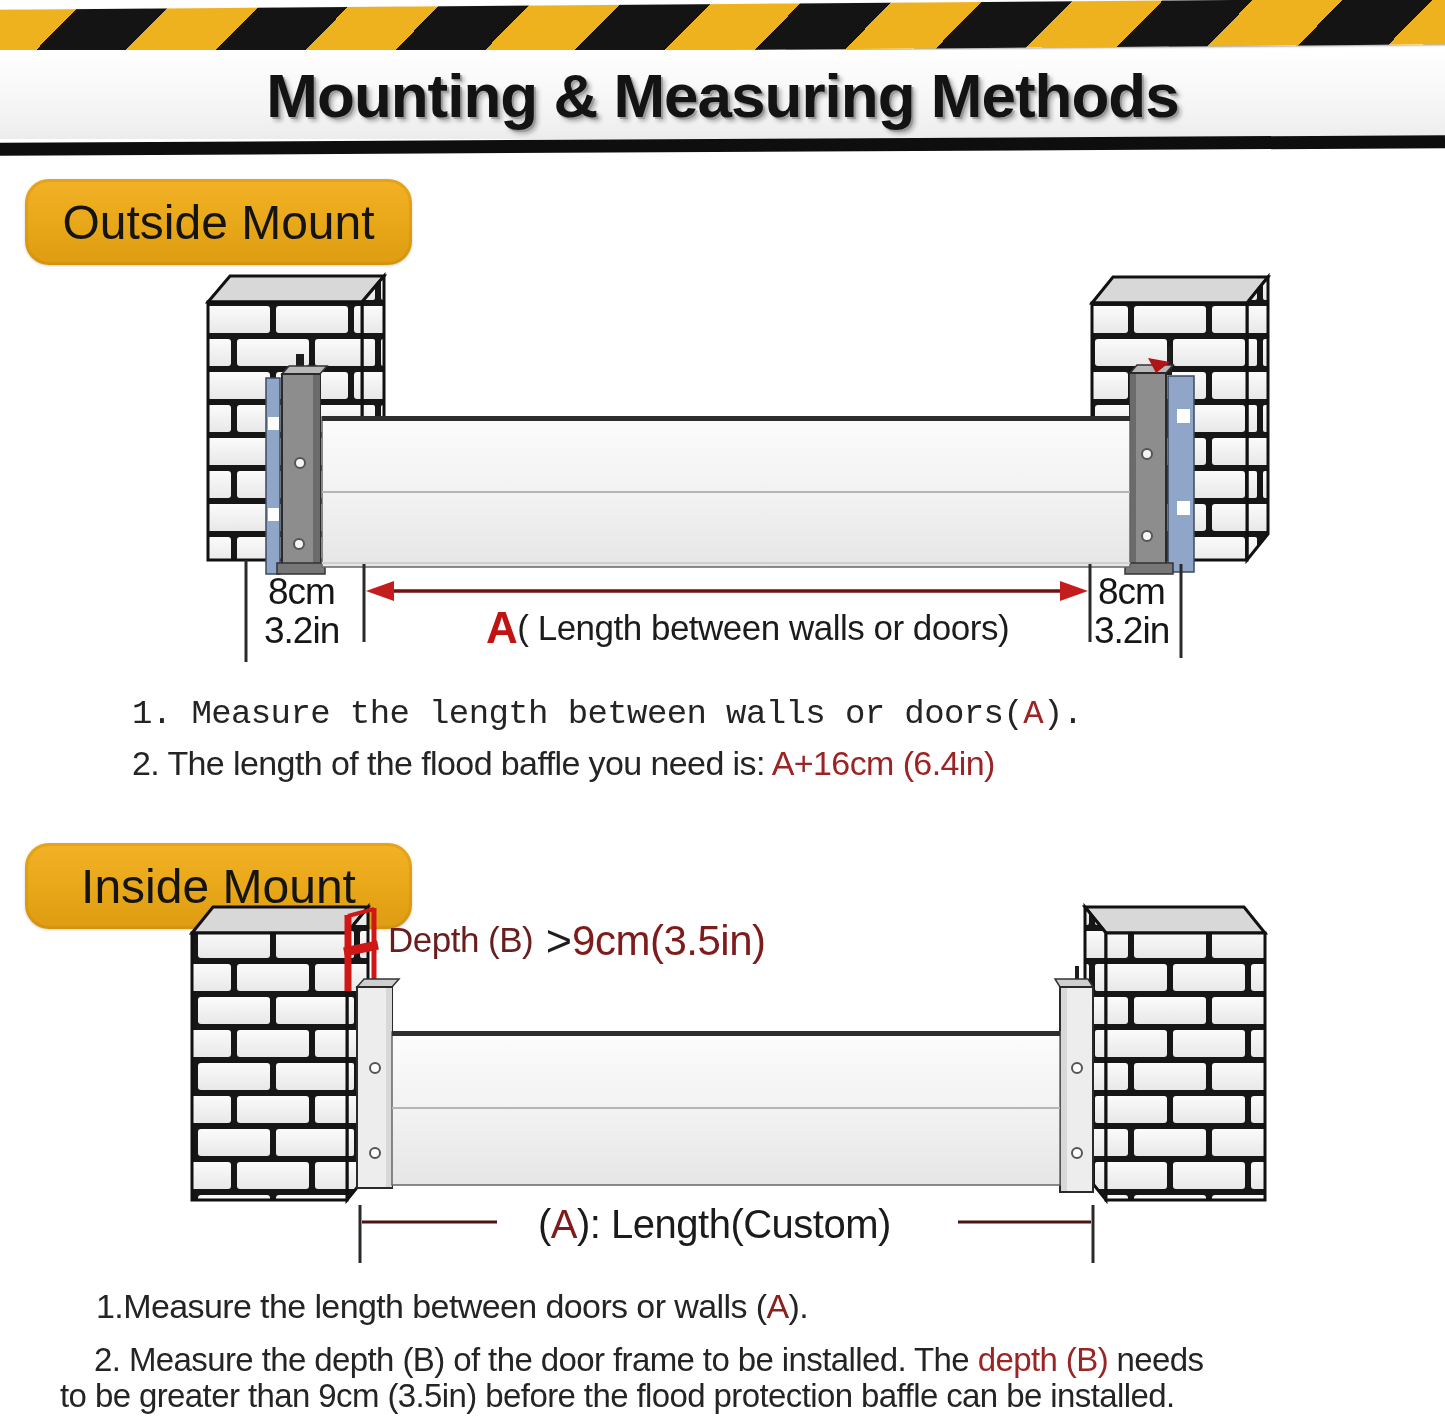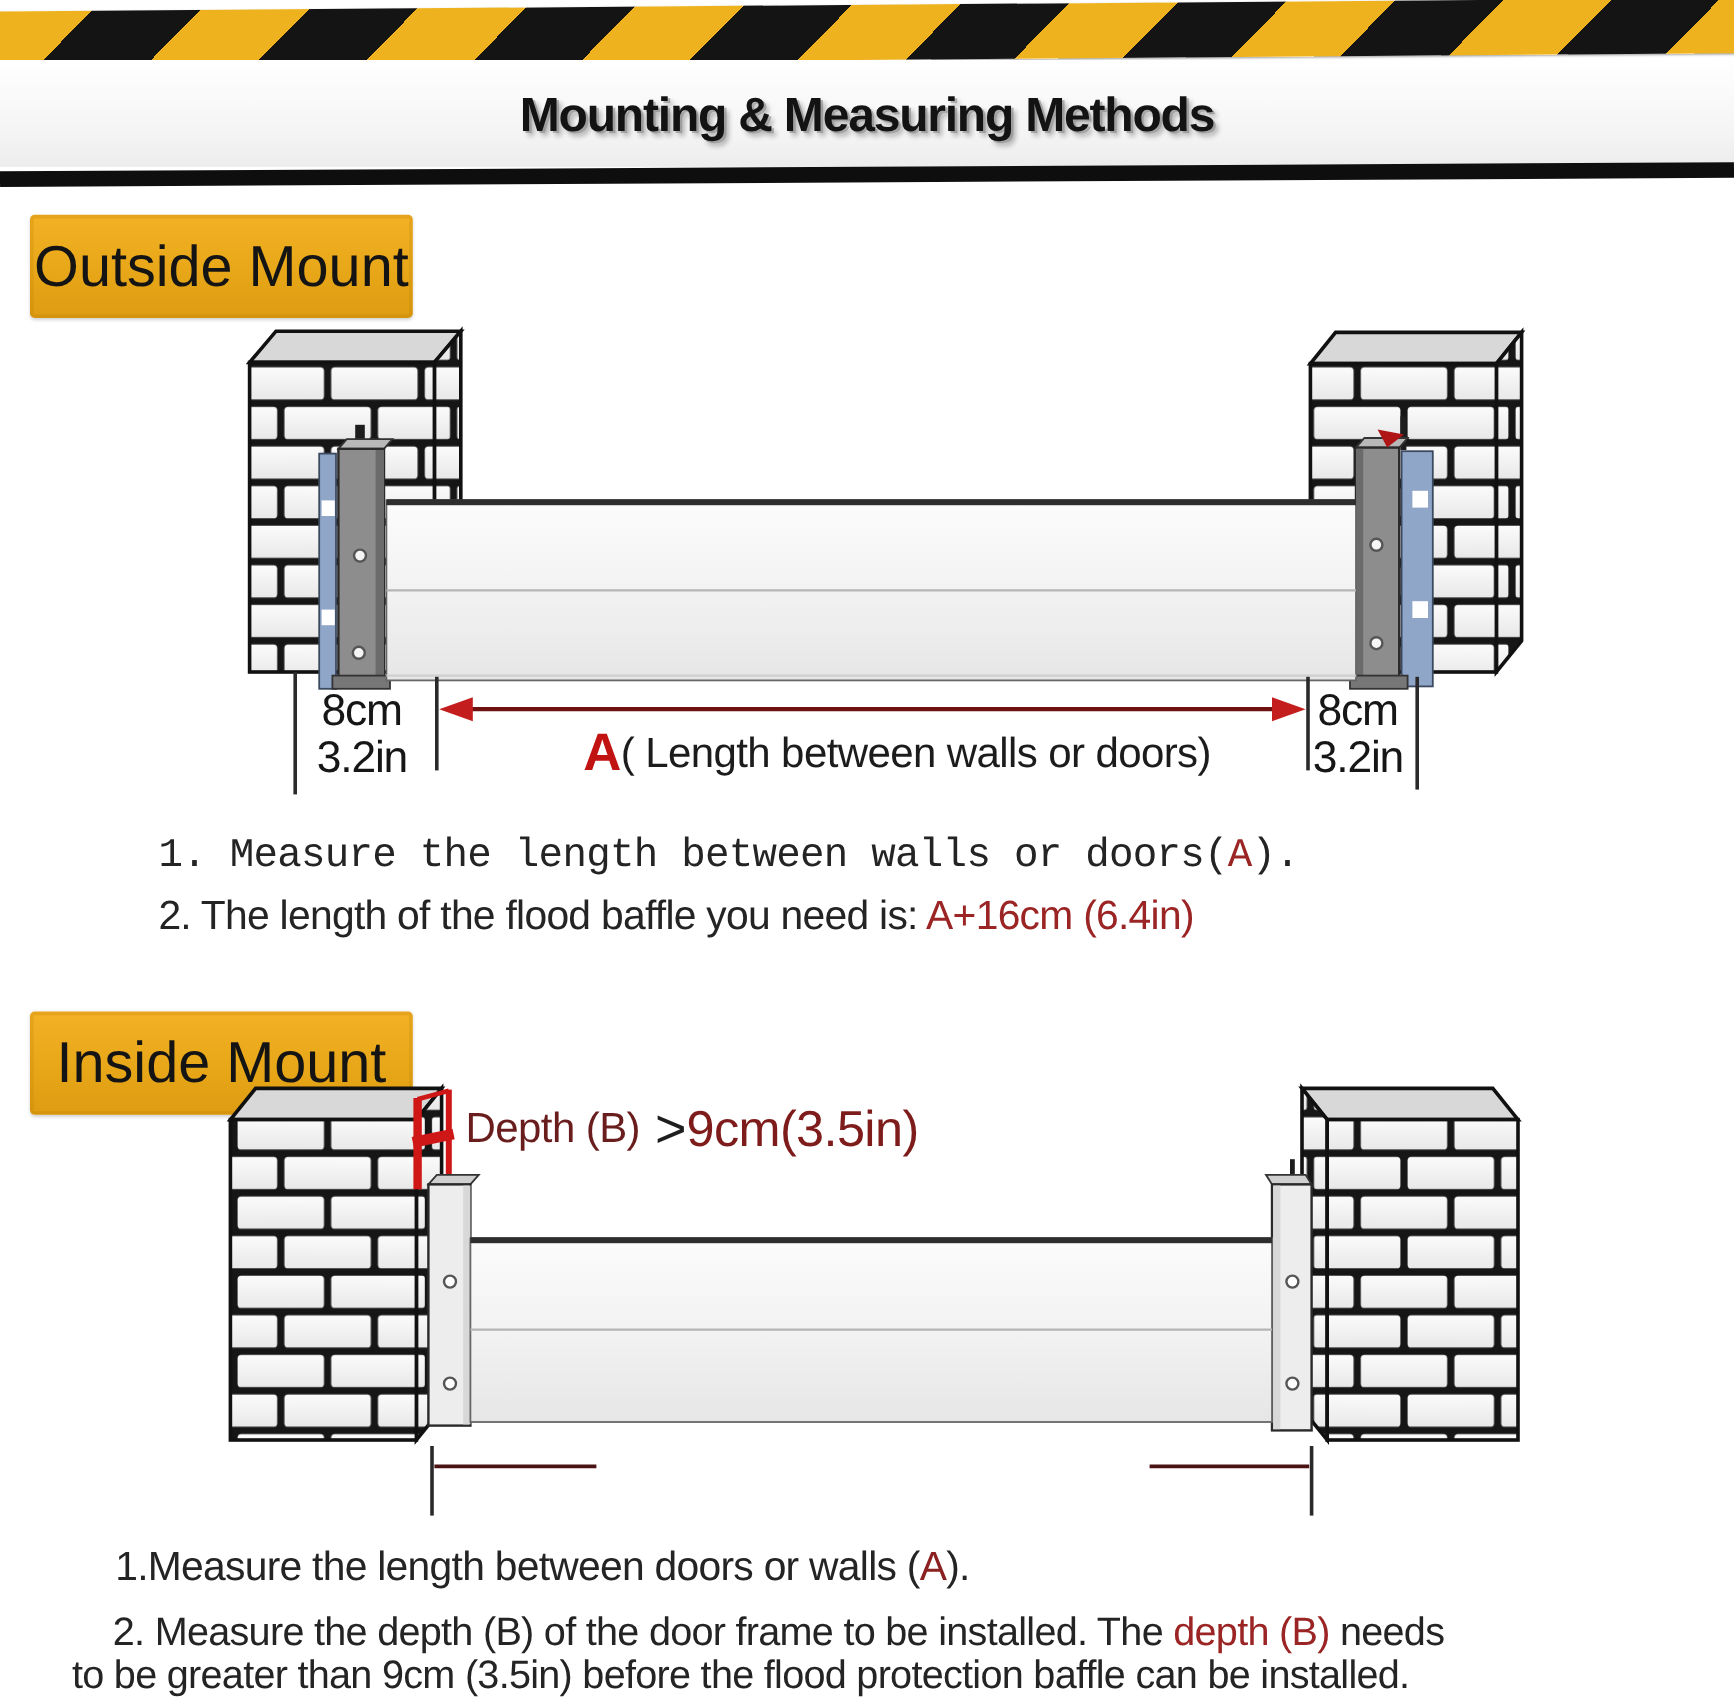--- a/index.html
+++ b/index.html
@@ -14,33 +14,33 @@
     background:repeating-linear-gradient(135deg,#eeb21f 0 64px,#141414 64px 128px);
     transform:rotate(-0.45deg);
     box-shadow:0 1px 2px rgba(0,0,0,.35);
   }
   .title-band {
     position:absolute; left:0; top:50px; width:100%; height:89px;
     background:linear-gradient(180deg,#ffffff 0%,#f4f4f4 70%,#ececec 100%);
   }
   .page-title {
     position:absolute; left:0; top:56px; width:100%; text-align:center;
-    font-size:40px; line-height:80px; font-weight:bold; color:#131313;
+    font-size:62px; line-height:80px; font-weight:bold; color:#131313;
     letter-spacing:-1px;
     text-shadow:2px 2px 0 rgba(130,130,130,.55), 4px 4px 4px rgba(0,0,0,.28);
   }
   .title-underline {
     position:absolute; left:0; top:139px; width:100%; height:13px; background:#0e0e0e;
     transform:rotate(-0.3deg);
   }
   
   .badge {
-    position:absolute; left:25px; width:319px; height:86px;
+    position:absolute; left:25px; width:387px; height:86px;
     background:linear-gradient(180deg,#f3b226 0%,#e8a718 55%,#dd9c12 100%);
-    border-radius:4px; display:flex; align-items:center; justify-content:center;
+    border-radius:24px; display:flex; align-items:center; justify-content:center;
     font-size:48px; color:#141414; letter-spacing:0px;
     box-shadow:inset 0 0 0 3px rgba(190,125,0,.25), 0 1px 3px rgba(0,0,0,.18);
   }
   #badge-outside { top:179px; }
   #badge-inside  { top:807px;margin-top:36px; }
   
   .diagram { position:absolute; left:0; }
   #svg-outside { top:270px; }
   #svg-inside  { top:895px; }
   
@@ -216,20 +216,23 @@
       <line x1="360" y1="310" x2="360" y2="368" stroke="#2a2a2a" stroke-width="3"></line>
       <line x1="1093" y1="310" x2="1093" y2="368" stroke="#2a2a2a" stroke-width="3"></line>
       <line x1="362" y1="327" x2="497" y2="327" stroke="#4a1212" stroke-width="3"></line>
       <line x1="958" y1="327" x2="1091" y2="327" stroke="#4a1212" stroke-width="3"></line>
     </g>
   </svg>
 
   <div id="lbl-depth">
     <span class="d-name">Depth (B)</span><span class="d-gt"> &gt;</span><span class="d-val">9cm(3.5in)</span>
   </div>
+  <div id="lbl-length">
+    <span>(</span><span class="red-a">A</span><span>): Length(Custom)</span>
+  </div>
 
   <div class="step" id="in-step1">
     <span>1.Measure the length between doors or walls (</span><span class="dark-red">A</span><span>).</span>
   </div>
   <div class="step" id="in-step2">
     <span>2. Measure the depth (B) of the door frame to be installed. The </span><span class="red">depth (B)</span><span> needs</span>
   </div>
   <div class="step" id="in-step3">to be greater than 9cm (3.5in) before the flood protection baffle can be installed.</div>
 
 </div>

